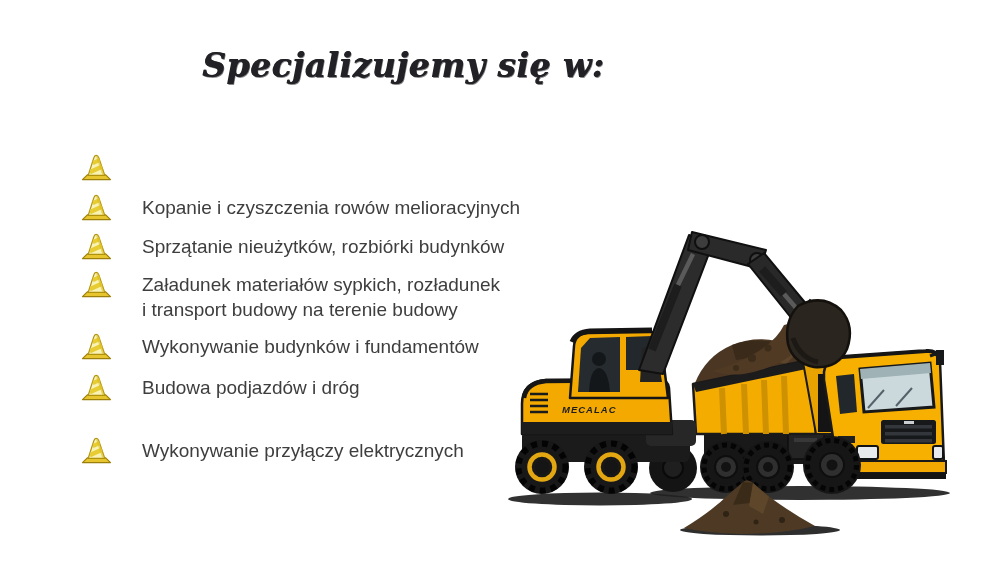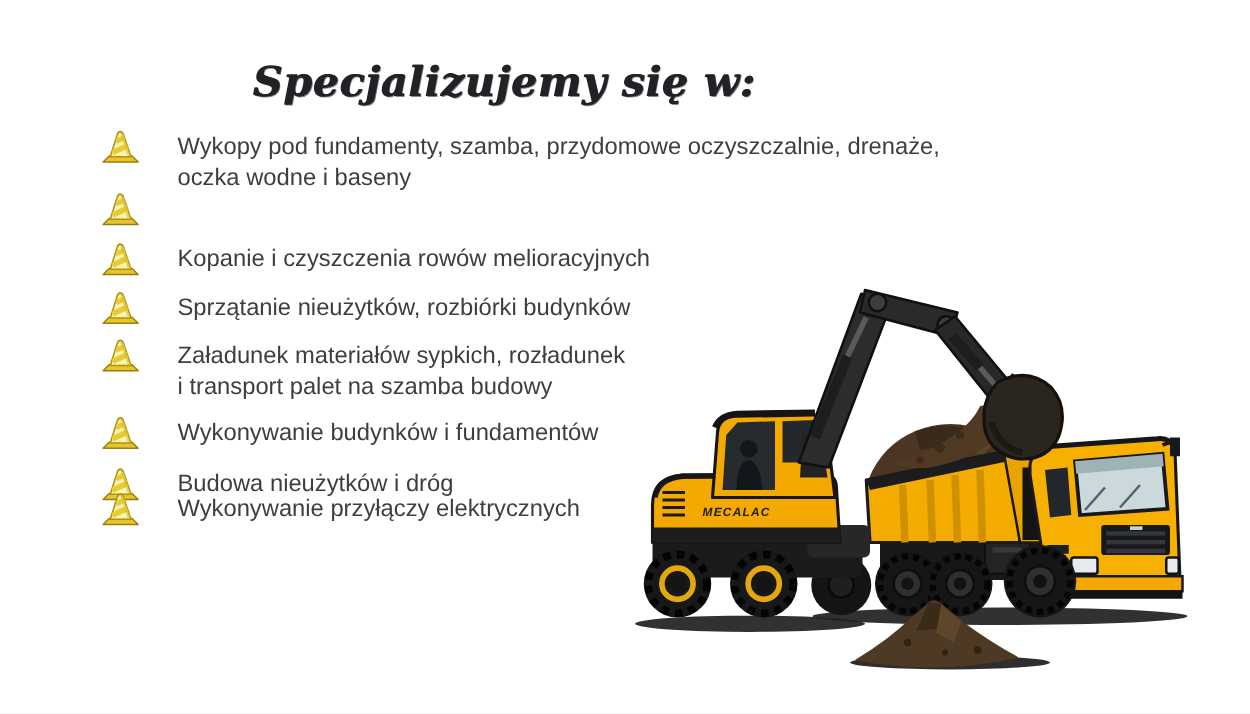--- a/index.html
+++ b/index.html
@@ -45,27 +45,20 @@
         <path d="M19,3 L26,22 L23,23 L16.5,3.5 Z" fill="#d9b91f" opacity=".55"></path>
       </g>
     </g>
   </defs>
 </svg>
 
 <div class="canvas">
 
   <div class="page-title">Specjalizujemy się w:</div>
 
-  <div class="svc-item" style="top:105px">
-    <svg class="cone" viewBox="0 0 34 30">
-        <use href="#cone-def"></use>
-      </svg>
-    <div class="svc-text">Wykopy pod fundamenty, szamba, przydomowe oczyszczalnie, drenaże,
-oczka wodne i baseny</div>
-  </div>
   <div class="svc-item" style="top:155px">
     <svg class="cone" viewBox="0 0 34 30">
         <use href="#cone-def"></use>
       </svg>
   </div>
   <div class="svc-item" style="top:195px">
     <svg class="cone" viewBox="0 0 34 30">
         <use href="#cone-def"></use>
       </svg>
     <div class="svc-text">Kopanie i czyszczenia rowów melioracyjnych</div>
@@ -74,35 +67,35 @@
     <svg class="cone" viewBox="0 0 34 30">
         <use href="#cone-def"></use>
       </svg>
     <div class="svc-text">Sprzątanie nieużytków, rozbiórki budynków</div>
   </div>
   <div class="svc-item" style="top:272px">
     <svg class="cone" viewBox="0 0 34 30">
         <use href="#cone-def"></use>
       </svg>
     <div class="svc-text">Załadunek materiałów sypkich, rozładunek
-i transport palet  na szamba budowy</div>
+i transport budowy  na terenie budowy</div>
   </div>
   <div class="svc-item" style="top:334px">
     <svg class="cone" viewBox="0 0 34 30">
         <use href="#cone-def"></use>
       </svg>
     <div class="svc-text">Wykonywanie budynków i fundamentów</div>
   </div>
   <div class="svc-item" style="top:375px">
     <svg class="cone" viewBox="0 0 34 30">
         <use href="#cone-def"></use>
       </svg>
-    <div class="svc-text">Budowa nieużytków i dróg</div>
-  </div>
-  <div class="svc-item" style="top:395px">
+    <div class="svc-text">Budowa podjazdów i dróg</div>
+  </div>
+  <div class="svc-item" style="top:438px">
     <svg class="cone" viewBox="0 0 34 30">
         <use href="#cone-def"></use>
       </svg>
     <div class="svc-text">Wykonywanie przyłączy elektrycznych</div>
   </div>
 
   <svg class="illus" viewBox="0 0 470 325">
 
     <g>
       <ellipse cx="100" cy="277" rx="92" ry="6.5" fill="#1f1f1f" opacity=".92"></ellipse>

